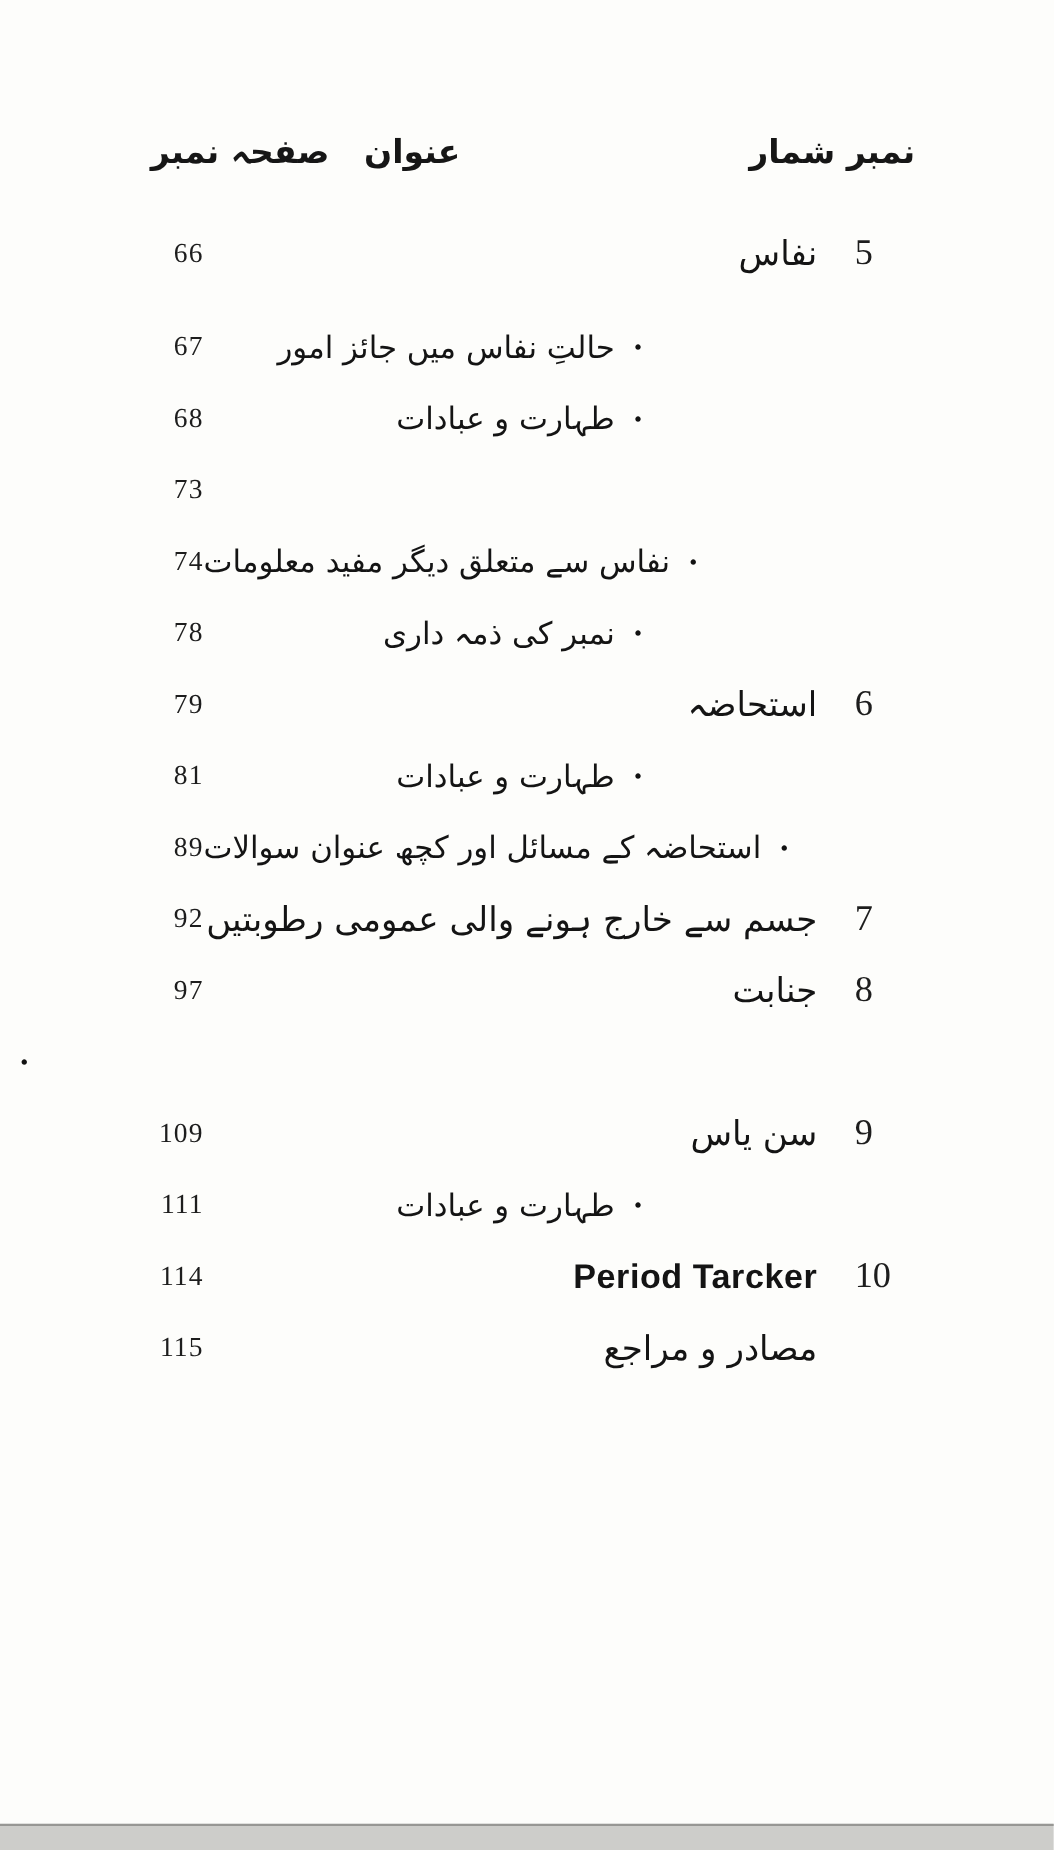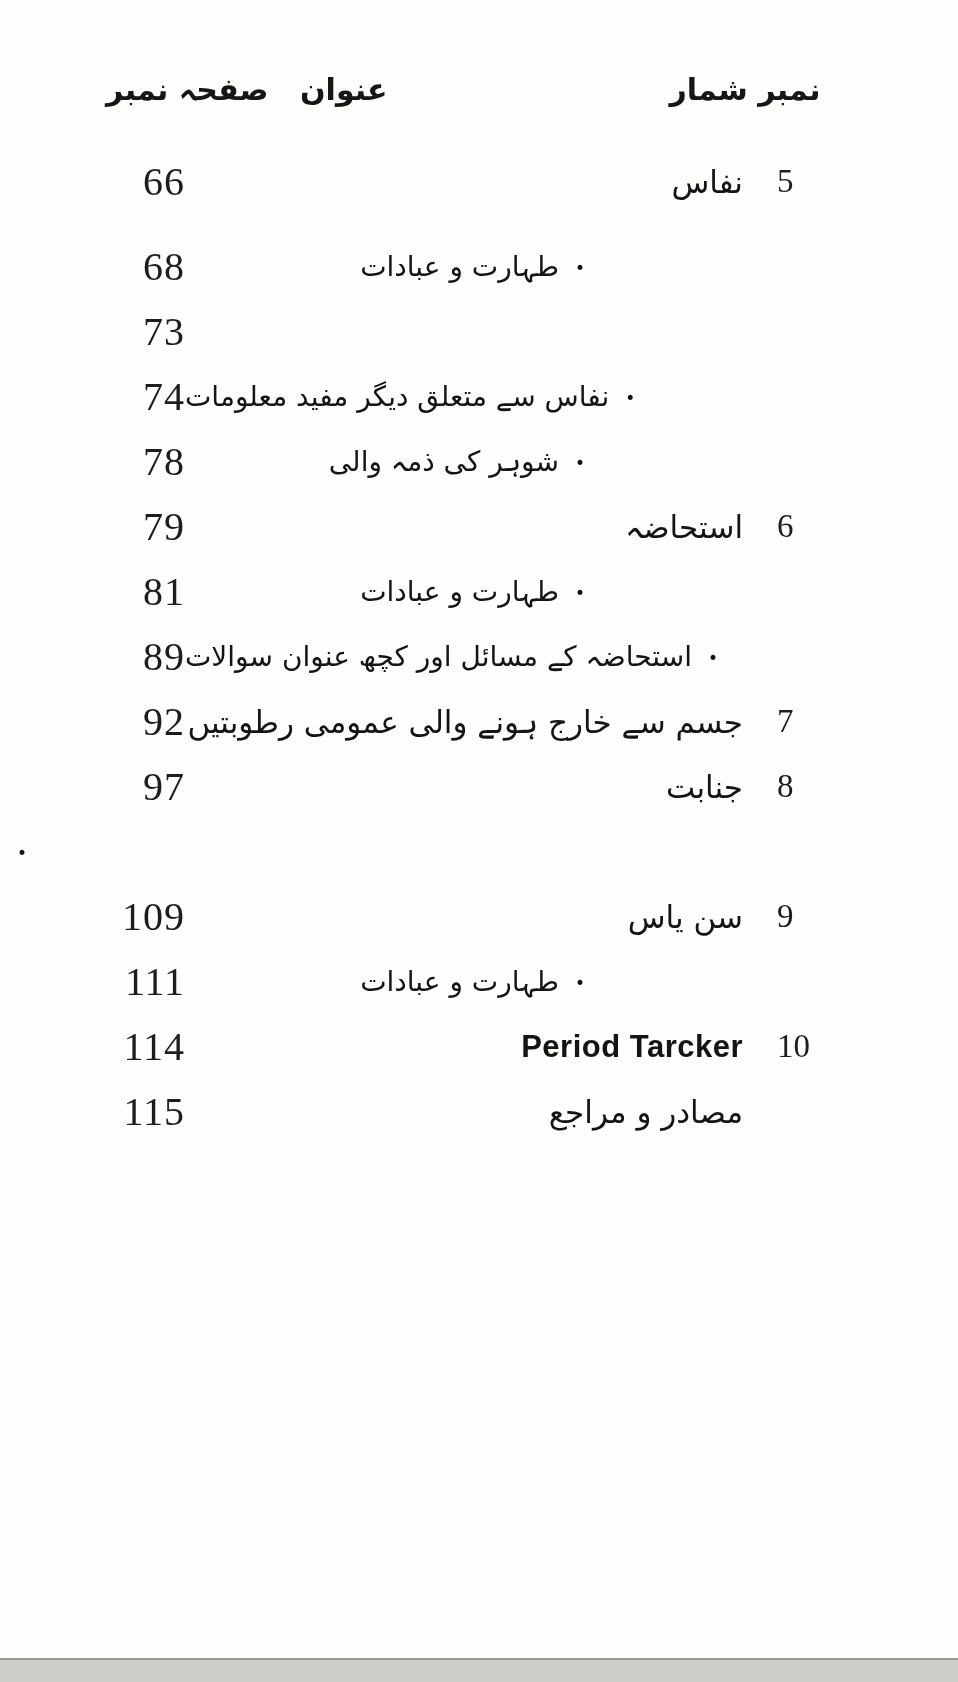--- a/index.html
+++ b/index.html
@@ -10,49 +10,50 @@
     background: #fdfdfb;
     color: #1b1b1b;
     font-family: "DejaVu Sans", sans-serif;
     position: relative;
     overflow: hidden;
   }
   .page { position: absolute; inset: 0; }
 
   
   .header {
-    margin-top: 72px;
+    margin-top: 120px;
     display: grid;
     grid-template-columns: 300px 1fr 300px;
     align-items: center;
+    padding-left: 31px;
   }
   .h-label {
     direction: rtl;
     font-size: 30px;
     font-weight: bold;
     color: #161616;
   }
   .h-page   { text-align: left;  padding-left: 106px; direction: rtl; }
   .h-title  { text-align: left; }
-  .h-serial { text-align: center; padding-right: 126px; }
+  .h-serial { text-align: right; padding-right: 126px; }
 
   
   .rows { margin-top: 42px; }
   .row {
     height: 65px;
     display: grid;
     grid-template-columns: 185px 1fr 215px;
     align-items: center;
   }
   .row.gap-after { margin-bottom: 20px; }
 
   .pnum {
     text-align: right;
     font-family: "Liberation Serif", serif;
-    font-size: 40px;
+    font-size: 25px;
     color: #1d1d1d;
     letter-spacing: 1px;
   }
   .tcell {
     direction: rtl;
     text-align: right;
     font-size: 31px;
     color: #141414;
     white-space: nowrap;
   }
@@ -105,41 +106,46 @@
   </div>
 
   <div class="rows">
 
     <div class="row gap-after">
       <div class="pnum">66</div>
       <div class="tcell"><span class="ttl">نفاس</span></div>
       <div class="snum">5</div>
     </div>
 
+    <div class="row sub">
+      <div class="pnum">67</div>
+      <div class="tcell"><span class="bullet">•</span><span class="ttl">حالتِ نفاس میں جائز امور</span></div>
+      <div class="snum"></div>
+    </div>
 
     <div class="row sub">
       <div class="pnum">68</div>
       <div class="tcell"><span class="bullet">•</span><span class="ttl">طہارت و عبادات</span></div>
       <div class="snum"></div>
     </div>
 
     <div class="row sub">
       <div class="pnum">73</div>
       <div class="snum"></div>
     </div>
 
     <div class="row sub">
       <div class="pnum">74</div>
       <div class="tcell"><span class="bullet">•</span><span class="ttl">نفاس سے متعلق دیگر مفید معلومات</span></div>
       <div class="snum"></div>
     </div>
 
     <div class="row sub">
       <div class="pnum">78</div>
-      <div class="tcell"><span class="bullet">•</span><span class="ttl">شوہر کی ذمہ والی</span></div>
+      <div class="tcell"><span class="bullet">•</span><span class="ttl">نمبر کی ذمہ داری</span></div>
       <div class="snum"></div>
     </div>
 
     <div class="row">
       <div class="pnum">79</div>
       <div class="tcell"><span class="ttl">استحاضہ</span></div>
       <div class="snum">6</div>
     </div>
 
     <div class="row sub">

